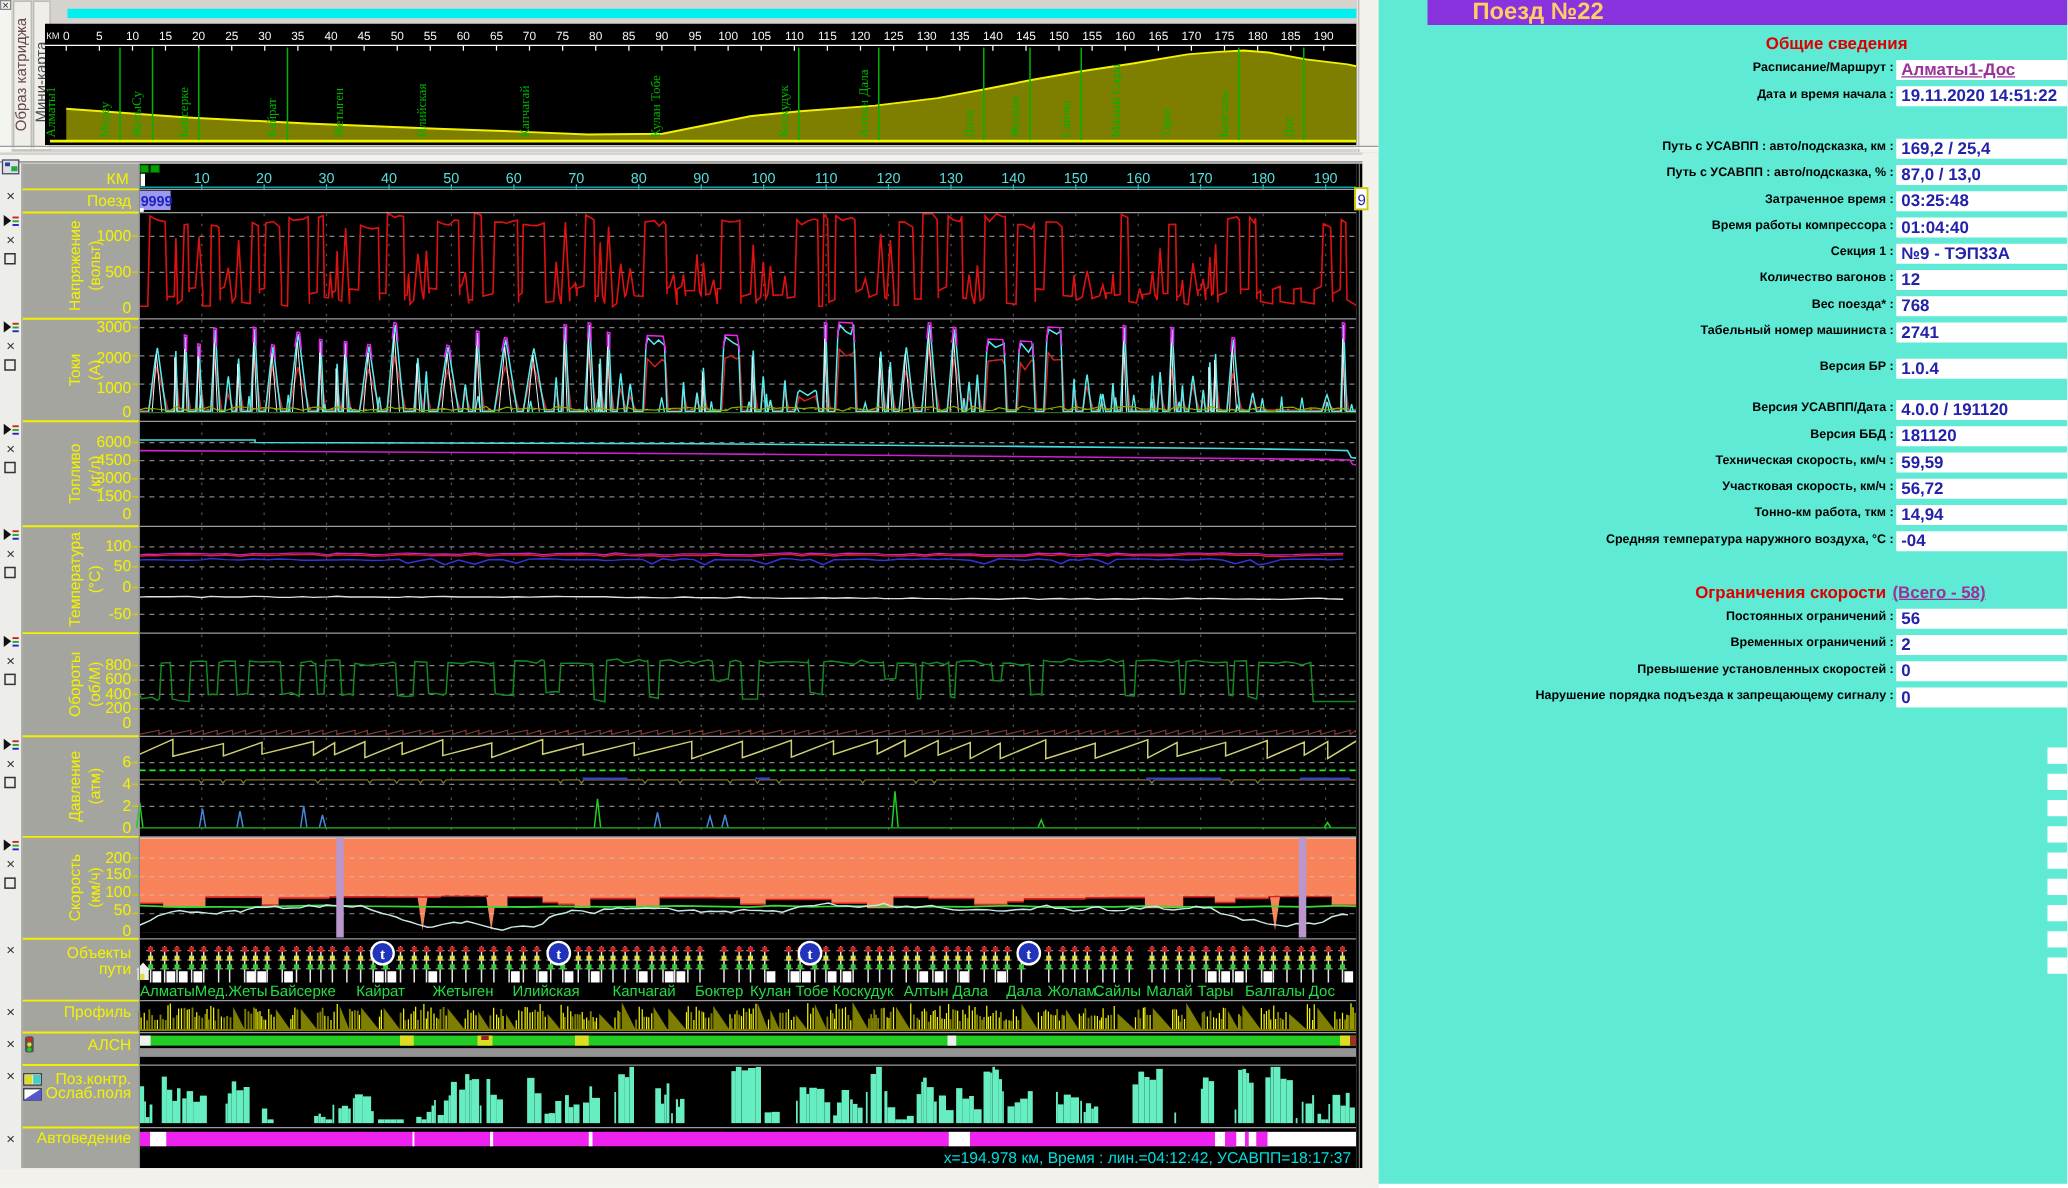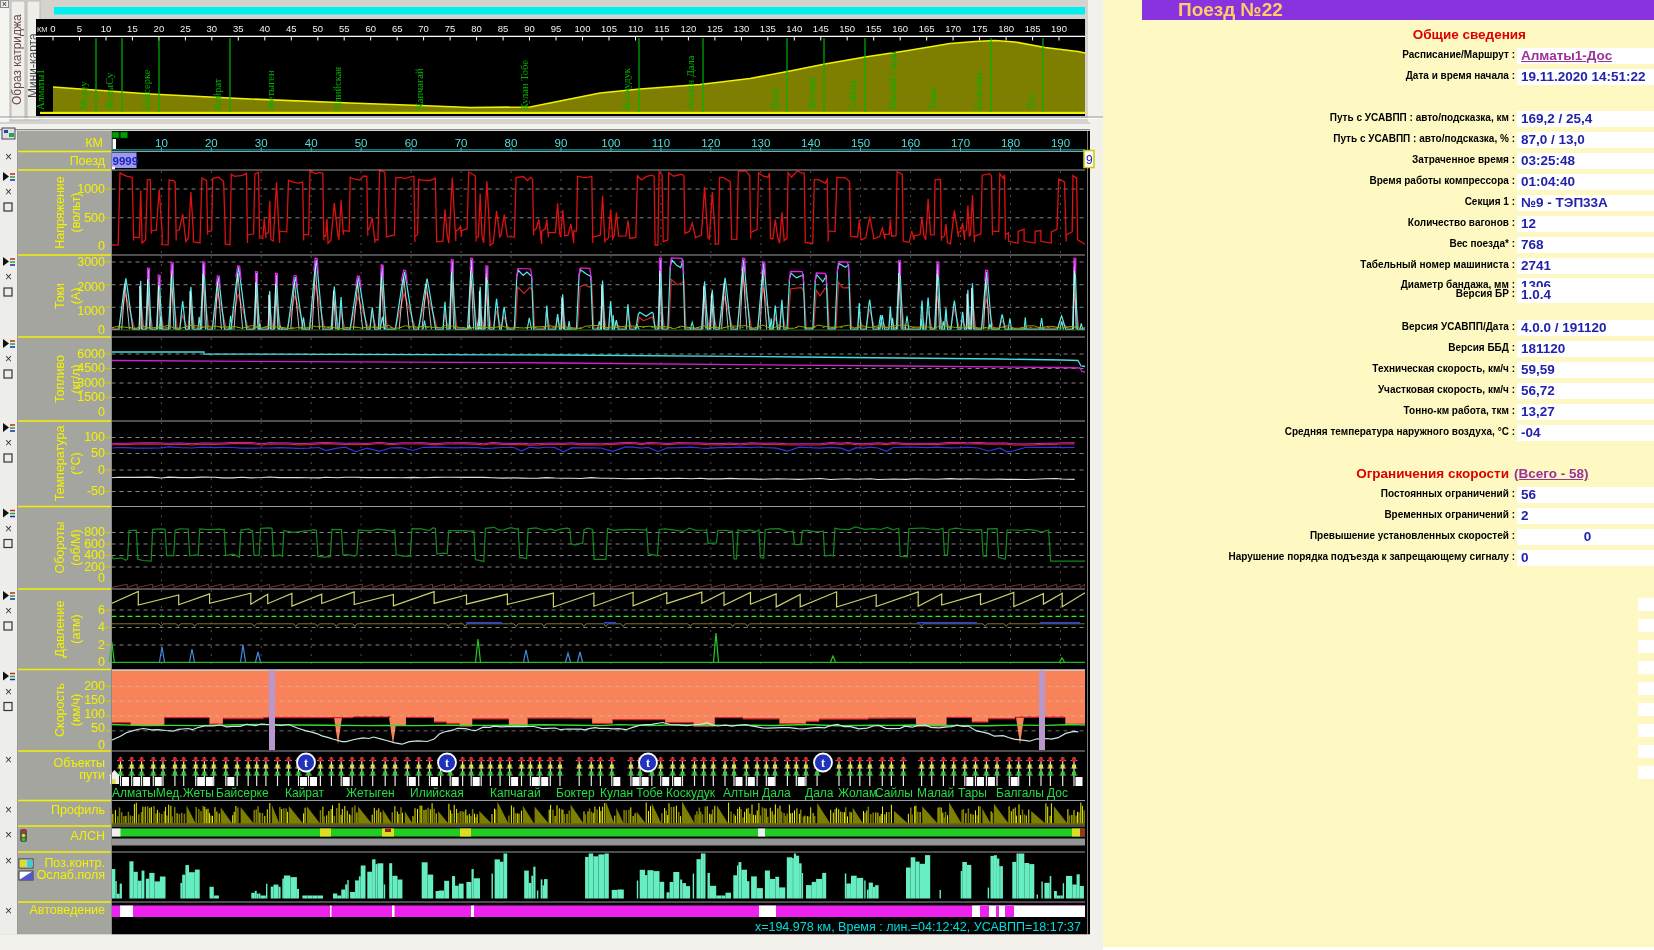--- a/index.html
+++ b/index.html
@@ -1,17 +1,17 @@
 <!DOCTYPE html>
 <html><head><meta charset="utf-8">
 <style>
 html,body{margin:0;padding:0;width:1654px;height:950px;overflow:hidden;background:#fff;font-family:"Liberation Sans", sans-serif;}
 #stage{position:relative;width:1654px;height:950px;}
 #chart{position:absolute;left:0;top:0;}
-#rp{position:absolute;left:1103px;top:0;width:551px;height:947px;background:#fef9c3;}
+#rp{position:absolute;left:1103px;top:0;width:551px;height:947px;background:#5eead4;}
 .hdr{position:absolute;left:39px;top:0;right:0;height:20px;background:#8833dd;color:#ffcc66;font-size:19px;font-weight:bold;line-height:20px;padding-left:36px;}
 .sect{position:absolute;white-space:nowrap;color:#dd0000;font-weight:bold;font-size:13.5px;}
 .slink{color:#993399;text-decoration:underline;}
 .row{position:absolute;left:0;right:0;height:20px;}
 .lbl{position:absolute;right:139px;white-space:nowrap;color:#000;font-weight:bold;font-size:10px;top:1px;}
 .val,.vlink{position:absolute;left:414px;right:0;top:0;height:16px;line-height:15px;background:#fff;color:#2222aa;font-weight:bold;font-size:13.5px;padding-left:4px;}
 .vlink{color:#993399;text-decoration:underline;}
 .stub{position:absolute;left:535px;right:0;height:13px;background:#fff;}
 </style></head>
 <body>
@@ -1916,24 +1916,20 @@
         <span class="val">12</span>
       </div>
 <div class="row" style="top:236.5px;">
         <span class="lbl">Вес поезда* :</span>
         <span class="val">768</span>
       </div>
 <div class="row" style="top:257.5px;">
         <span class="lbl">Табельный номер машиниста :</span>
         <span class="val">2741</span>
       </div>
-<div class="row" style="top:278.4px;">
-        <span class="lbl">Диаметр бандажа, мм :</span>
-        <span class="val">1306</span>
-      </div>
 <div class="row" style="top:287px;">
         <span class="lbl">Версия БР :</span>
         <span class="val">1.0.4</span>
       </div>
 <div class="row" style="top:320.3px;">
         <span class="lbl">Версия УСАВПП/Дата :</span>
         <span class="val">4.0.0 / 191120</span>
       </div>
 <div class="row" style="top:341.3px;">
         <span class="lbl">Версия ББД :</span>
@@ -1942,37 +1938,37 @@
 <div class="row" style="top:362.2px;">
         <span class="lbl">Техническая скорость, км/ч :</span>
         <span class="val">59,59</span>
       </div>
 <div class="row" style="top:383.2px;">
         <span class="lbl">Участковая скорость, км/ч :</span>
         <span class="val">56,72</span>
       </div>
 <div class="row" style="top:404.1px;">
         <span class="lbl">Тонно-км работа, ткм :</span>
-        <span class="val">13,27</span>
+        <span class="val">14,94</span>
       </div>
 <div class="row" style="top:425.1px;">
         <span class="lbl">Средняя температура наружного воздуха, °С :</span>
         <span class="val">-04</span>
       </div>
 <div class="sect" style="top:466px;right:145px;">Ограничения скорости</div>
 <div class="sect slink" style="top:466px;left:411px;text-align:right;">(Всего - 58)</div>
 <div class="row" style="top:487.0px;padding-left:12px;">
         <span class="lbl">Постоянных ограничений :</span>
         <span class="val">56</span>
       </div>
 <div class="row" style="top:507.9px;">
         <span class="lbl">Временных ограничений :</span>
         <span class="val">2</span>
       </div>
-<div class="row" style="top:528.9px;text-align:center;">
+<div class="row" style="top:528.9px;">
         <span class="lbl">Превышение установленных скоростей :</span>
         <span class="val">0</span>
       </div>
 <div class="row" style="top:549.9px;">
         <span class="lbl">Нарушение порядка подъезда к запрещающему сигналу :</span>
         <span class="val">0</span>
       </div>
 <div class="stub" style="top:598.0px;"></div>
 <div class="stub" style="top:619.0px;"></div>
 <div class="stub" style="top:639.9px;"></div>

